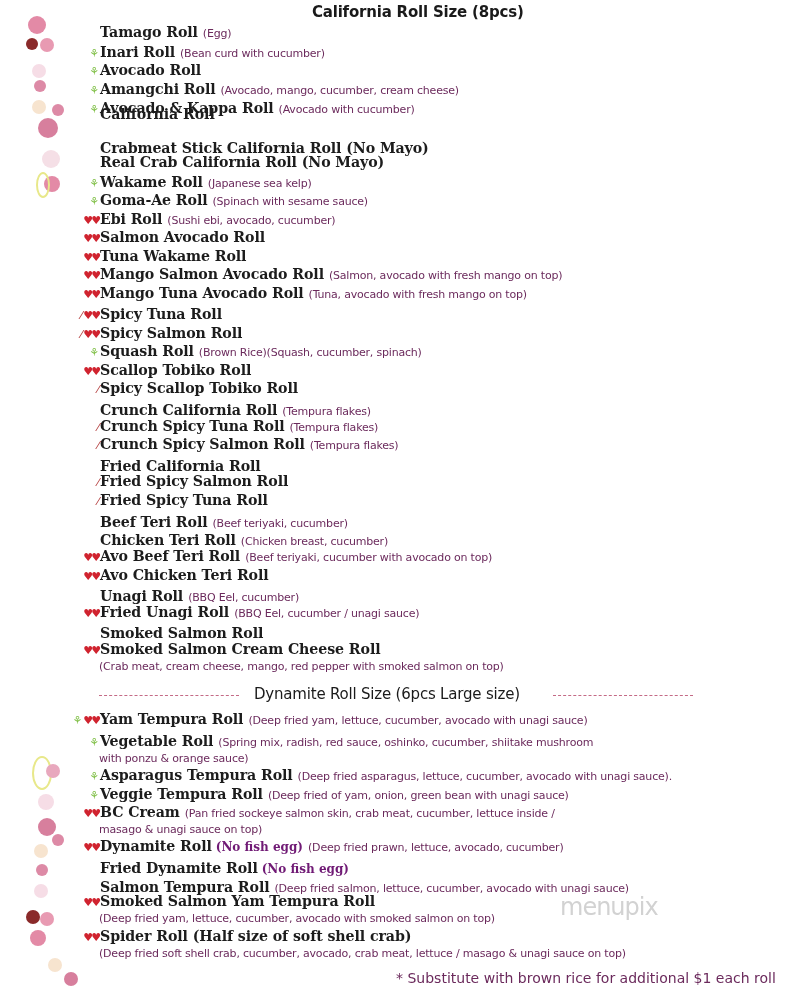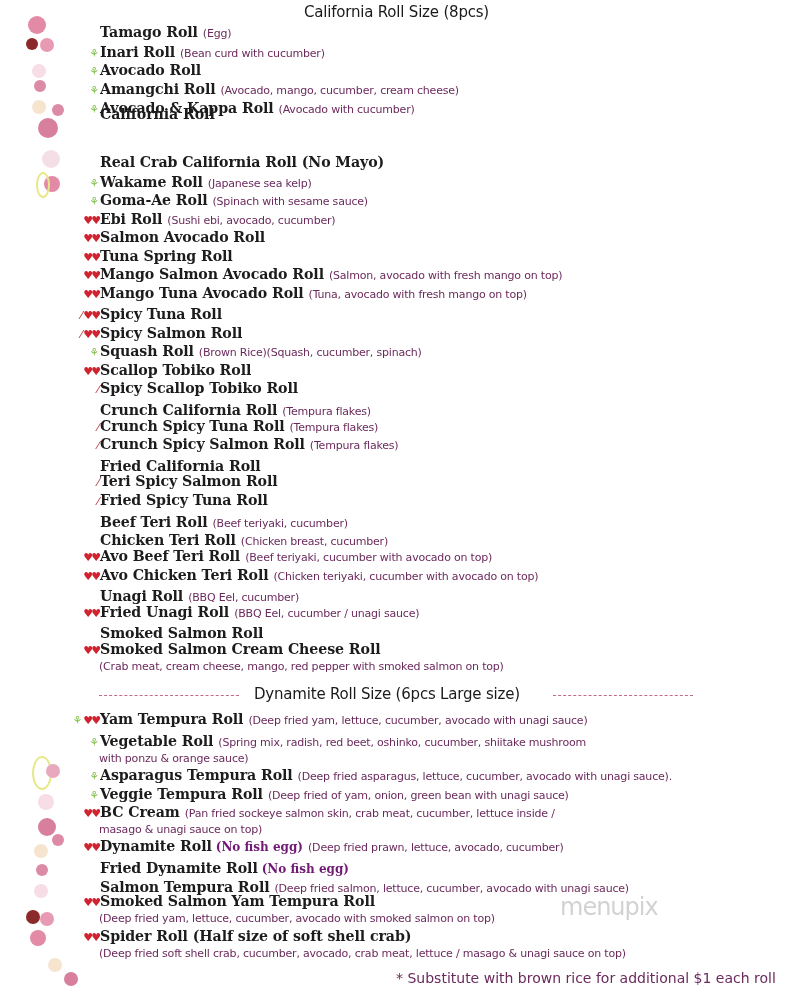--- a/index.html
+++ b/index.html
@@ -45,21 +45,21 @@
   <div class="flower" style="left:34px;top:94px;width:14px;height:14px;background:#f7e4cf;"></div>
   <div class="flower" style="left:36px;top:114px;width:12px;height:12px;background:#dd8aa6;"></div>
   <div class="flower" style="left:34px;top:134px;width:14px;height:14px;background:#f6dde6;"></div>
   <div class="flower" style="left:26px;top:160px;width:14px;height:14px;background:#8a2a2a;"></div>
   <div class="flower" style="left:40px;top:162px;width:14px;height:14px;background:#e89ab2;"></div>
   <div class="flower" style="left:30px;top:180px;width:16px;height:16px;background:#e38aa6;"></div>
   <div class="flower" style="left:48px;top:208px;width:14px;height:14px;background:#f7e4cf;"></div>
   <div class="flower" style="left:64px;top:222px;width:14px;height:14px;background:#d77f9d;"></div>
 </div>
 
-<div class="section-title" style="left:304px;top:3px;">California Roll Size (8pcs)</div>
+<div class="section-title" style="left:312px;top:3px;font-weight:bold;">California Roll Size (8pcs)</div>
 
 <div id="cal-list">
     <div class="menu-item" style="top: 21px;">
       <span class="icons"></span>
       <span class="name">Tamago Roll</span>
       <span class="desc">(Egg)</span>
     </div>
     <div class="menu-item" style="top: 44px;">
       <span class="icons">
         <span class="icon-leaf">⚘</span>
@@ -86,20 +86,21 @@
       </span>
       <span class="name">Avocado &amp; Kappa Roll</span>
       <span class="desc">(Avocado with cucumber)</span>
     </div>
     <div class="menu-item" style="top: 103px;">
       <span class="icons"></span>
       <span class="name">California Roll</span>
     </div>
     <div class="menu-item" style="top: 137px;">
       <span class="icons"></span>
+      <span class="name">Crabmeat Stick California Roll (No Mayo)</span>
     </div>
     <div class="menu-item" style="top: 154px; align-items: flex-end;">
       <span class="icons"></span>
       <span class="name">Real Crab California Roll (No Mayo)</span>
     </div>
     <div class="menu-item" style="top: 174px;">
       <span class="icons">
         <span class="icon-leaf">⚘</span>
       </span>
       <span class="name">Wakame Roll</span>
@@ -122,21 +123,21 @@
     <div class="menu-item" style="top: 229px;">
       <span class="icons">
         <span class="icon-heart">♥♥</span>
       </span>
       <span class="name">Salmon Avocado Roll</span>
     </div>
     <div class="menu-item" style="top: 248px;">
       <span class="icons">
         <span class="icon-heart">♥♥</span>
       </span>
-      <span class="name">Tuna Spring Roll</span>
+      <span class="name">Tuna Wakame Roll</span>
     </div>
     <div class="menu-item" style="top: 266px;">
       <span class="icons">
         <span class="icon-heart">♥♥</span>
       </span>
       <span class="name">Mango Salmon Avocado Roll</span>
       <span class="desc">(Salmon, avocado with fresh mango on top)</span>
     </div>
     <div class="menu-item" style="top: 285px;">
       <span class="icons">
@@ -198,21 +199,21 @@
       <span class="desc">(Tempura flakes)</span>
     </div>
     <div class="menu-item" style="top: 455px;">
       <span class="icons"></span>
       <span class="name">Fried California Roll</span>
     </div>
     <div class="menu-item" style="top: 473px;">
       <span class="icons">
         <span class="icon-pepper">⁄</span>
       </span>
-      <span class="name">Teri Spicy Salmon Roll</span>
+      <span class="name">Fried Spicy Salmon Roll</span>
     </div>
     <div class="menu-item" style="top: 492px;">
       <span class="icons">
         <span class="icon-pepper">⁄</span>
       </span>
       <span class="name">Fried Spicy Tuna Roll</span>
     </div>
     <div class="menu-item" style="top: 511px;">
       <span class="icons"></span>
       <span class="name">Beef Teri Roll</span>
@@ -228,21 +229,20 @@
         <span class="icon-heart">♥♥</span>
       </span>
       <span class="name">Avo Beef Teri Roll</span>
       <span class="desc">(Beef teriyaki, cucumber with avocado on top)</span>
     </div>
     <div class="menu-item" style="top: 567px;">
       <span class="icons">
         <span class="icon-heart">♥♥</span>
       </span>
       <span class="name">Avo Chicken Teri Roll</span>
-      <span class="desc">(Chicken teriyaki, cucumber with avocado on top)</span>
     </div>
     <div class="menu-item" style="top: 585px;">
       <span class="icons"></span>
       <span class="name">Unagi Roll</span>
       <span class="desc">(BBQ Eel, cucumber)</span>
     </div>
     <div class="menu-item" style="top: 604px;">
       <span class="icons">
         <span class="icon-heart">♥♥</span>
       </span>
@@ -273,21 +273,21 @@
         <span class="icon-heart">♥♥</span>
       </span>
       <span class="name">Yam Tempura Roll</span>
       <span class="desc">(Deep fried yam, lettuce, cucumber, avocado with unagi sauce)</span>
     </div>
     <div class="menu-item" style="top: 733px;">
       <span class="icons">
         <span class="icon-leaf">⚘</span>
       </span>
       <span class="name">Vegetable Roll</span>
-      <span class="desc">(Spring mix, radish, red beet, oshinko, cucumber, shiitake mushroom</span>
+      <span class="desc">(Spring mix, radish, red sauce, oshinko, cucumber, shiitake mushroom</span>
     </div>
     <div class="desc-line" style="top: 752px;">with ponzu &amp; orange sauce)</div>
     <div class="menu-item" style="top: 767px;">
       <span class="icons">
         <span class="icon-leaf">⚘</span>
       </span>
       <span class="name">Asparagus Tempura Roll</span>
       <span class="desc">(Deep fried asparagus, lettuce, cucumber, avocado with unagi sauce).</span>
     </div>
     <div class="menu-item" style="top: 786px;">

